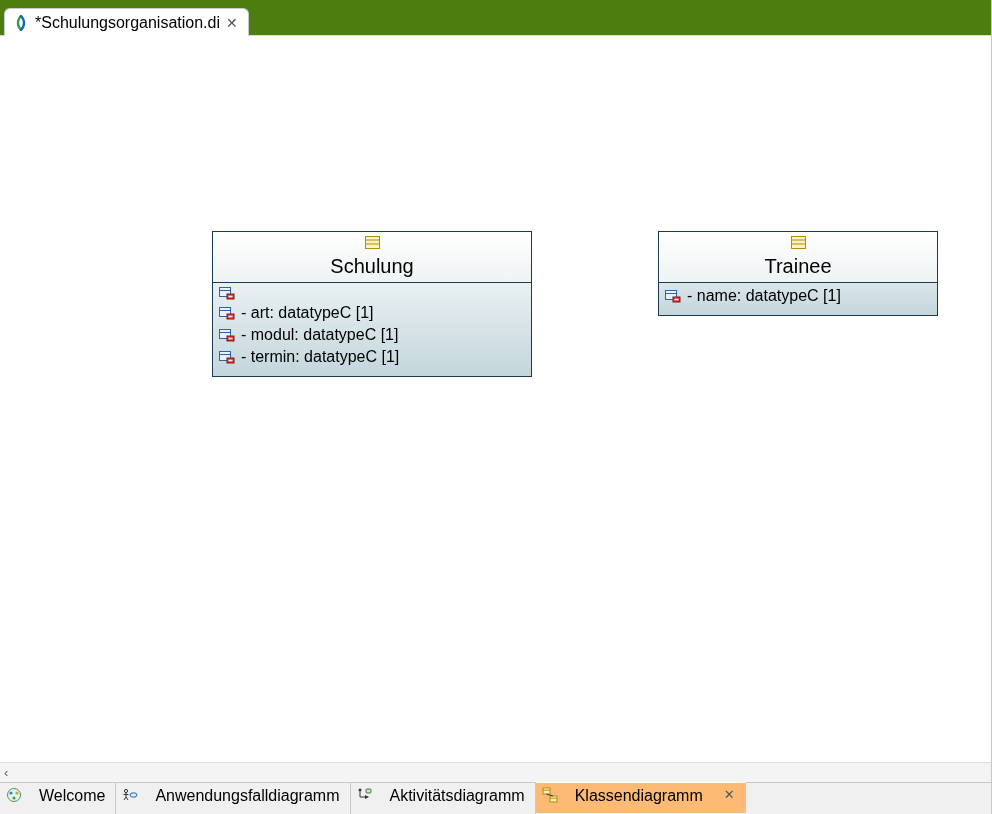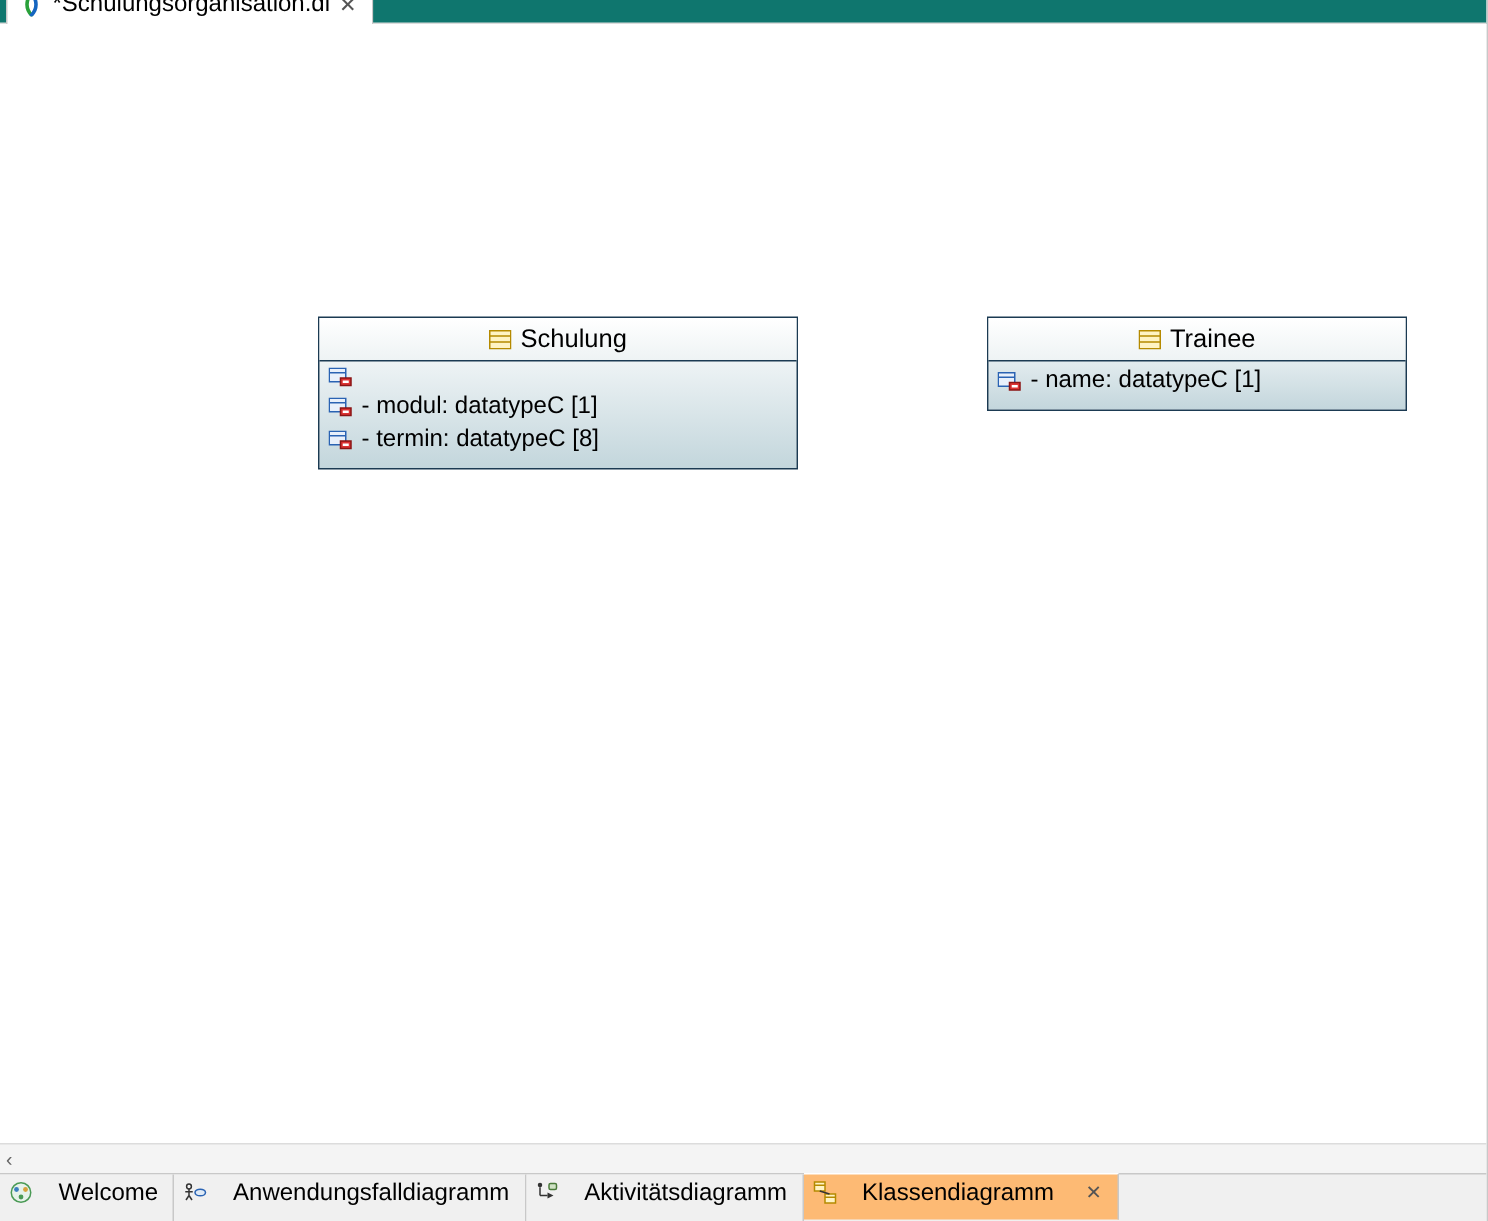--- a/index.html
+++ b/index.html
@@ -11,22 +11,22 @@
     background: #fff;
     width: 992px;
     height: 814px;
     overflow: hidden;
     display: flex;
     flex-direction: column;
     border-right: 1px solid #c8c8c8;
   }
   
   .top-tabbar {
-    height: 16px;
-    background: #0f766e;
+    height: 36px;
+    background: #4d7c0f;
     border-bottom: 1px solid #dcdcdc;
     display: flex;
     align-items: flex-end;
   }
   .top-tab {
     background: #fff;
     border: 1px solid #c8c8c8;
     border-bottom: none;
     border-top-left-radius: 6px;
     border-top-right-radius: 6px;
@@ -62,21 +62,22 @@
   }
   .uml-class .title {
     background: linear-gradient(#ffffff, #eef3f4);
     border-bottom: 1px solid #1b3a52;
     text-align: center;
     padding: 4px 8px;
     display: flex;
     justify-content: center;
     align-items: center;
     gap: 6px;
-    font-size: 17px;
+    font-size: 20px;
+    flex-direction: column;
   }
   .uml-class .title .class-icon svg { display:block; }
   .uml-class .attrs {
     padding: 4px 8px 10px 6px;
     display: flex;
     flex-direction: column;
     gap: 4px;
   }
   .attr-row {
     display: flex;
@@ -170,32 +171,43 @@
         </div>
         <div class="attr-row">
           <span class="attr-icon">
             <svg width="16" height="13" viewBox="0 0 16 13">
               <rect x="0.5" y="0.5" width="11" height="9" fill="#e8f0fb" stroke="#2a63b3"></rect>
               <line x1="0.5" y1="3.5" x2="11.5" y2="3.5" stroke="#2a63b3"></line>
               <rect x="8" y="7" width="7" height="5" fill="#d33" stroke="#8a1515"></rect>
               <line x1="9.5" y1="9.5" x2="13.5" y2="9.5" stroke="#fff" stroke-width="1.6"></line>
             </svg>
           </span>
+          <span class="attr-text">- art: datatypeC [1]</span>
+        </div>
+        <div class="attr-row">
+          <span class="attr-icon">
+            <svg width="16" height="13" viewBox="0 0 16 13">
+              <rect x="0.5" y="0.5" width="11" height="9" fill="#e8f0fb" stroke="#2a63b3"></rect>
+              <line x1="0.5" y1="3.5" x2="11.5" y2="3.5" stroke="#2a63b3"></line>
+              <rect x="8" y="7" width="7" height="5" fill="#d33" stroke="#8a1515"></rect>
+              <line x1="9.5" y1="9.5" x2="13.5" y2="9.5" stroke="#fff" stroke-width="1.6"></line>
+            </svg>
+          </span>
           <span class="attr-text">- modul: datatypeC [1]</span>
         </div>
         <div class="attr-row">
           <span class="attr-icon">
             <svg width="16" height="13" viewBox="0 0 16 13">
               <rect x="0.5" y="0.5" width="11" height="9" fill="#e8f0fb" stroke="#2a63b3"></rect>
               <line x1="0.5" y1="3.5" x2="11.5" y2="3.5" stroke="#2a63b3"></line>
               <rect x="8" y="7" width="7" height="5" fill="#d33" stroke="#8a1515"></rect>
               <line x1="9.5" y1="9.5" x2="13.5" y2="9.5" stroke="#fff" stroke-width="1.6"></line>
             </svg>
           </span>
-          <span class="attr-text">- termin: datatypeC [8]</span>
+          <span class="attr-text">- termin: datatypeC [1]</span>
         </div>
       </div>
     </div>
     <div class="uml-class" style="left: 658px; top: 195px; width: 280px;">
       <div class="title">
         <span class="class-icon">
           <svg width="15" height="13" viewBox="0 0 15 13">
             <rect x="0.5" y="0.5" width="14" height="12" fill="#fff3c4" stroke="#b58a00"></rect>
             <line x1="0.5" y1="4" x2="14.5" y2="4" stroke="#b58a00"></line>
             <line x1="0.5" y1="8" x2="14.5" y2="8" stroke="#b58a00"></line>

